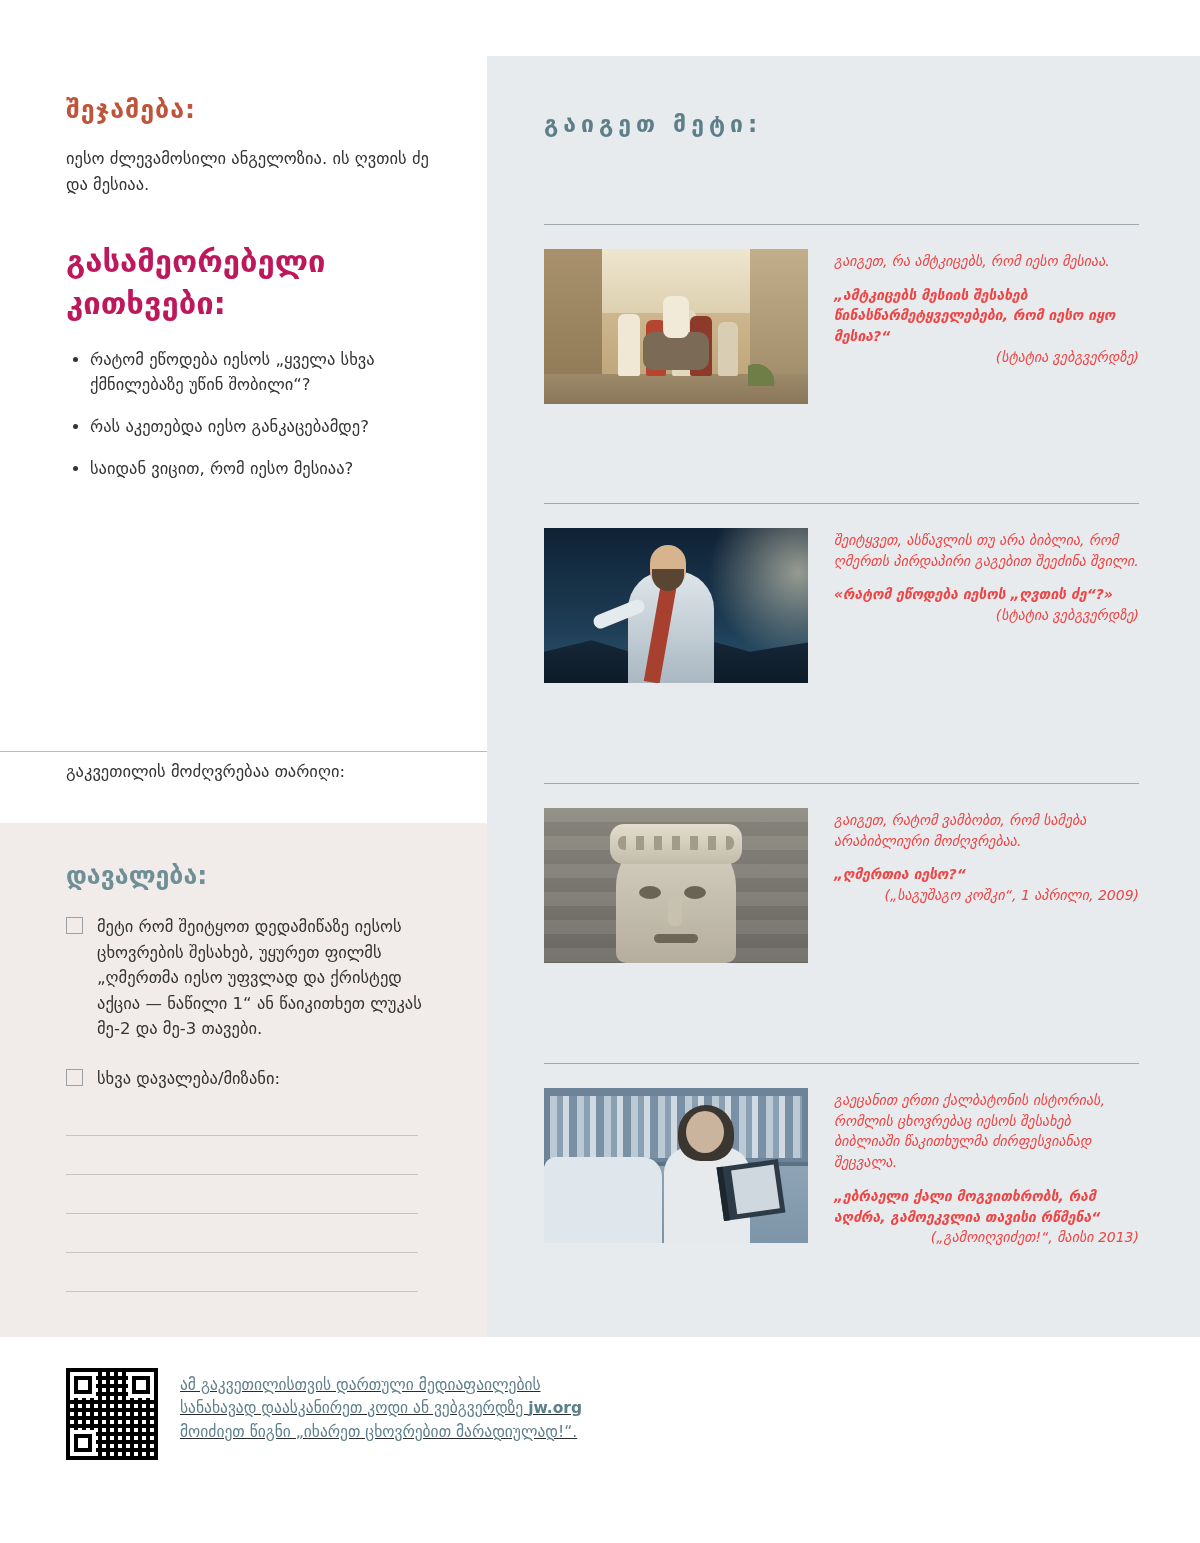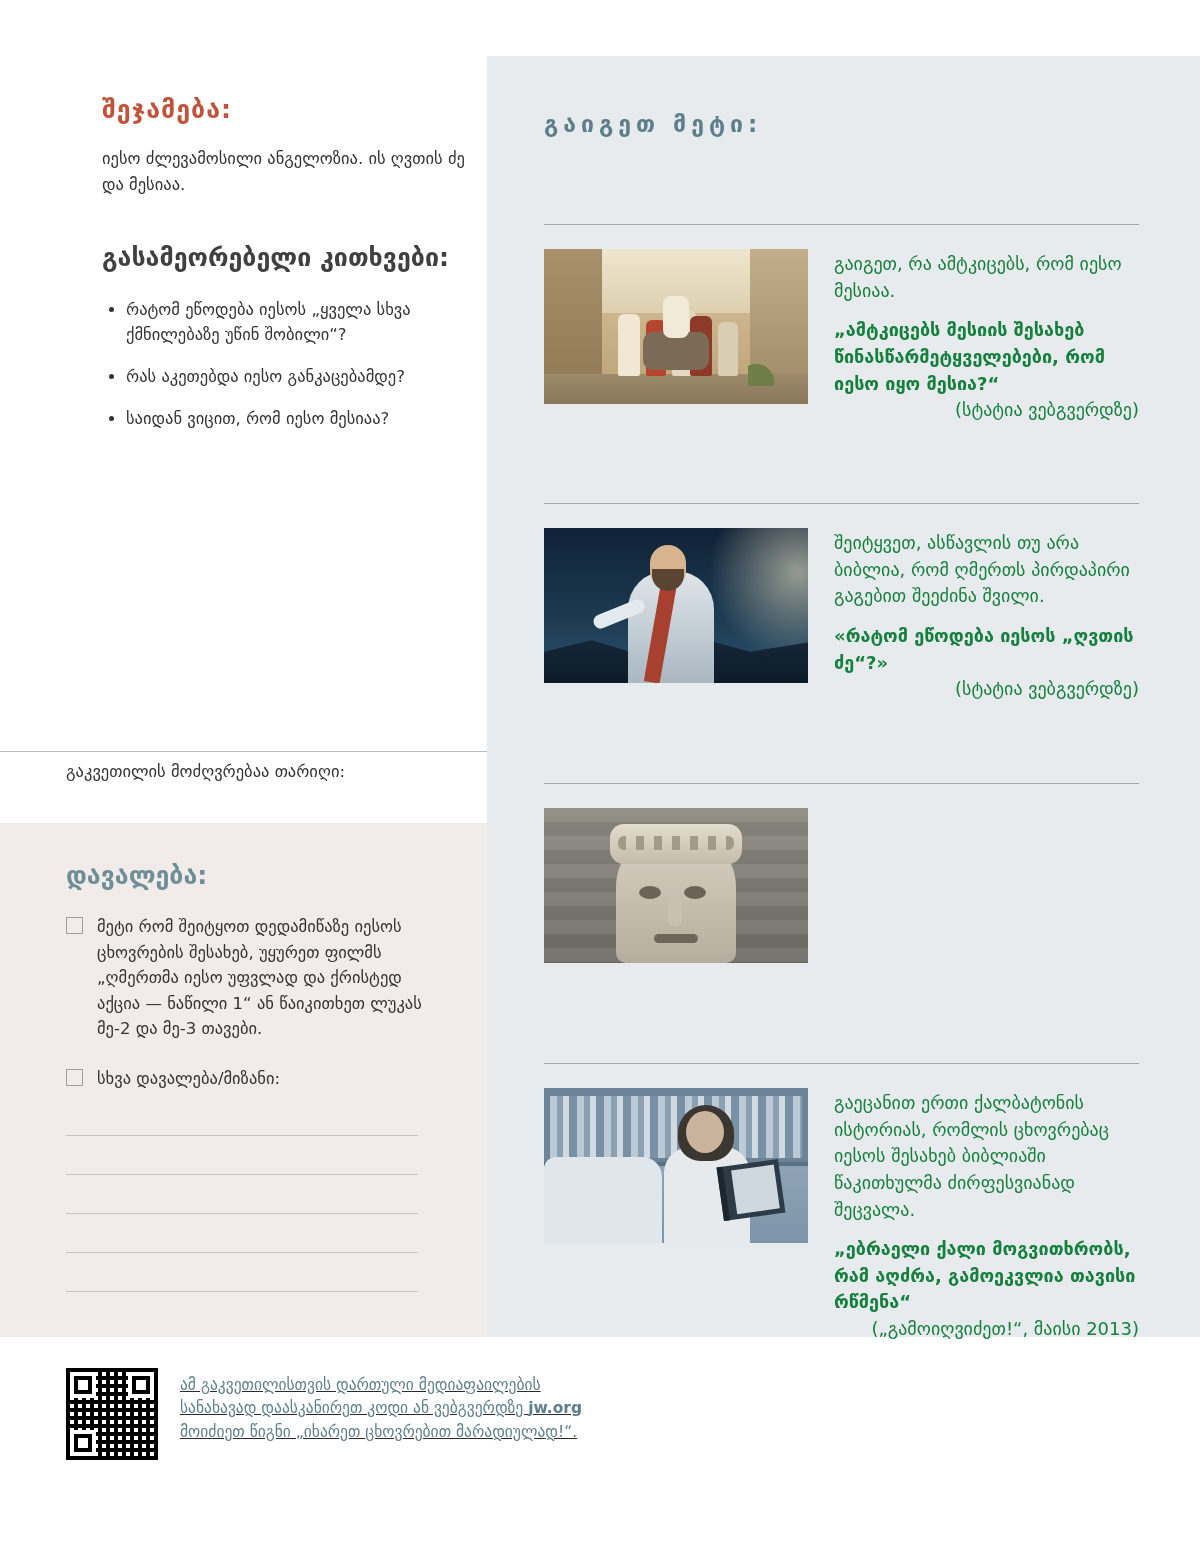--- a/index.html
+++ b/index.html
@@ -20,42 +20,41 @@
     left: 487px; top: 56px;
     width: 713px; height: 1281px;
     background: #e7ebee;
   }
 
   
   .left-col {
     position: absolute;
     left: 0px; top: 95px;
     width: 487px;
-    padding-left: 36px;
   }
 
   .section-heading {
     font-size: 25px;
     font-weight: bold;
     color: #c0543a;
     letter-spacing: 1px;
     margin: 0 0 22px 66px;
   }
 
   .intro-text {
     font-size: 16.5px;
     line-height: 1.55;
     color: #333;
     margin: 0 0 44px 66px;
     width: 380px;
   }
 
   .sub-heading {
-    font-size: 25px;
-    color: #404040;
+    font-size: 31px;
+    color: #be185d;
     line-height: 1.35;
     margin: 5px 0 22px 66px;
     width: 350px;
   }
 
   ul.q-list {
     margin: 16px 0 0 66px;
     padding: 0 0 0 24px;
     width: 360px;
   }
@@ -156,24 +155,25 @@
   .thumb {
     width: 264px;
     height: 155px;
     flex: 0 0 auto;
     margin-right: 26px;
     overflow: hidden;
     position: relative;
     background: #cfd5d8;
   }
   .entry-text {
-    font-size: 18px;
+    font-size: 14px;
     line-height: 1.48;
-    color: #15803d;
+    color: #ef4444;
     padding-top: 2px;
+    font-style: italic;
   }
   .entry-text .lead { margin: 0 0 13px 0; }
   .entry-text .title { font-weight: bold; margin: 0; }
   .entry-text .src { margin: 0; text-align: right; }
 
   
   #entry-1 { top: 168px; }
   #entry-2 { top: 447px; }
   #entry-3 { top: 727px; }
   #entry-4 { top: 1007px; }
@@ -456,20 +456,25 @@
         <div class="art art-3">
           <div class="wall"></div>
           <div class="stone"></div>
           <div class="crown"></div>
           <div class="eye l"></div>
           <div class="eye r"></div>
           <div class="nose"></div>
           <div class="mouth"></div>
         </div>
       </div>
+      <div class="entry-text">
+        <p class="lead">გაიგეთ, რატომ ვამბობთ, რომ სამება არაბიბლიური მოძღვრებაა.</p>
+        <p class="title">„ღმერთია იესო?“</p>
+        <p class="src">(„საგუშაგო კოშკი“, 1 აპრილი, 2009)</p>
+      </div>
     </div>
   </div>
 
   <div class="entry" id="entry-4">
     <div class="divider"></div>
     <div class="entry-body">
       <div class="thumb">
         <div class="art art-4">
           <div class="shelf">
               <div class="books"></div>

